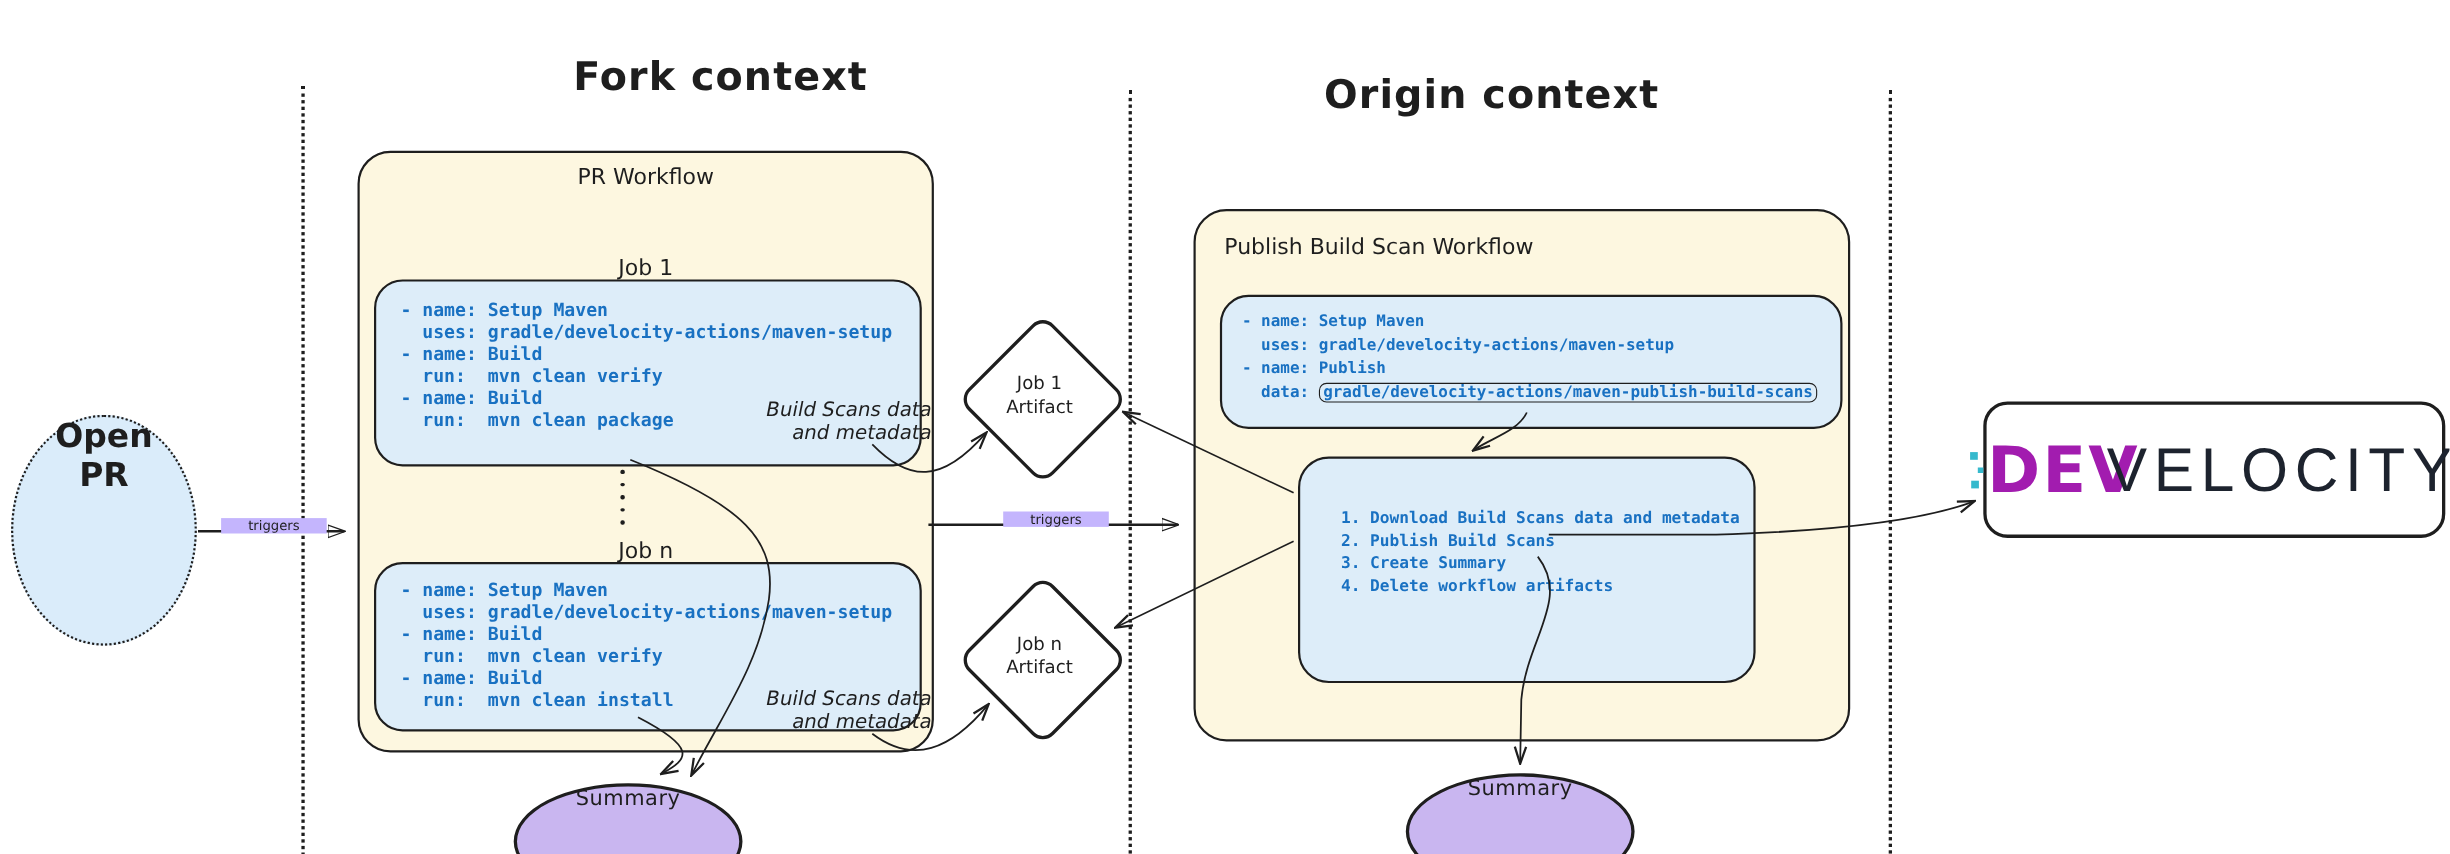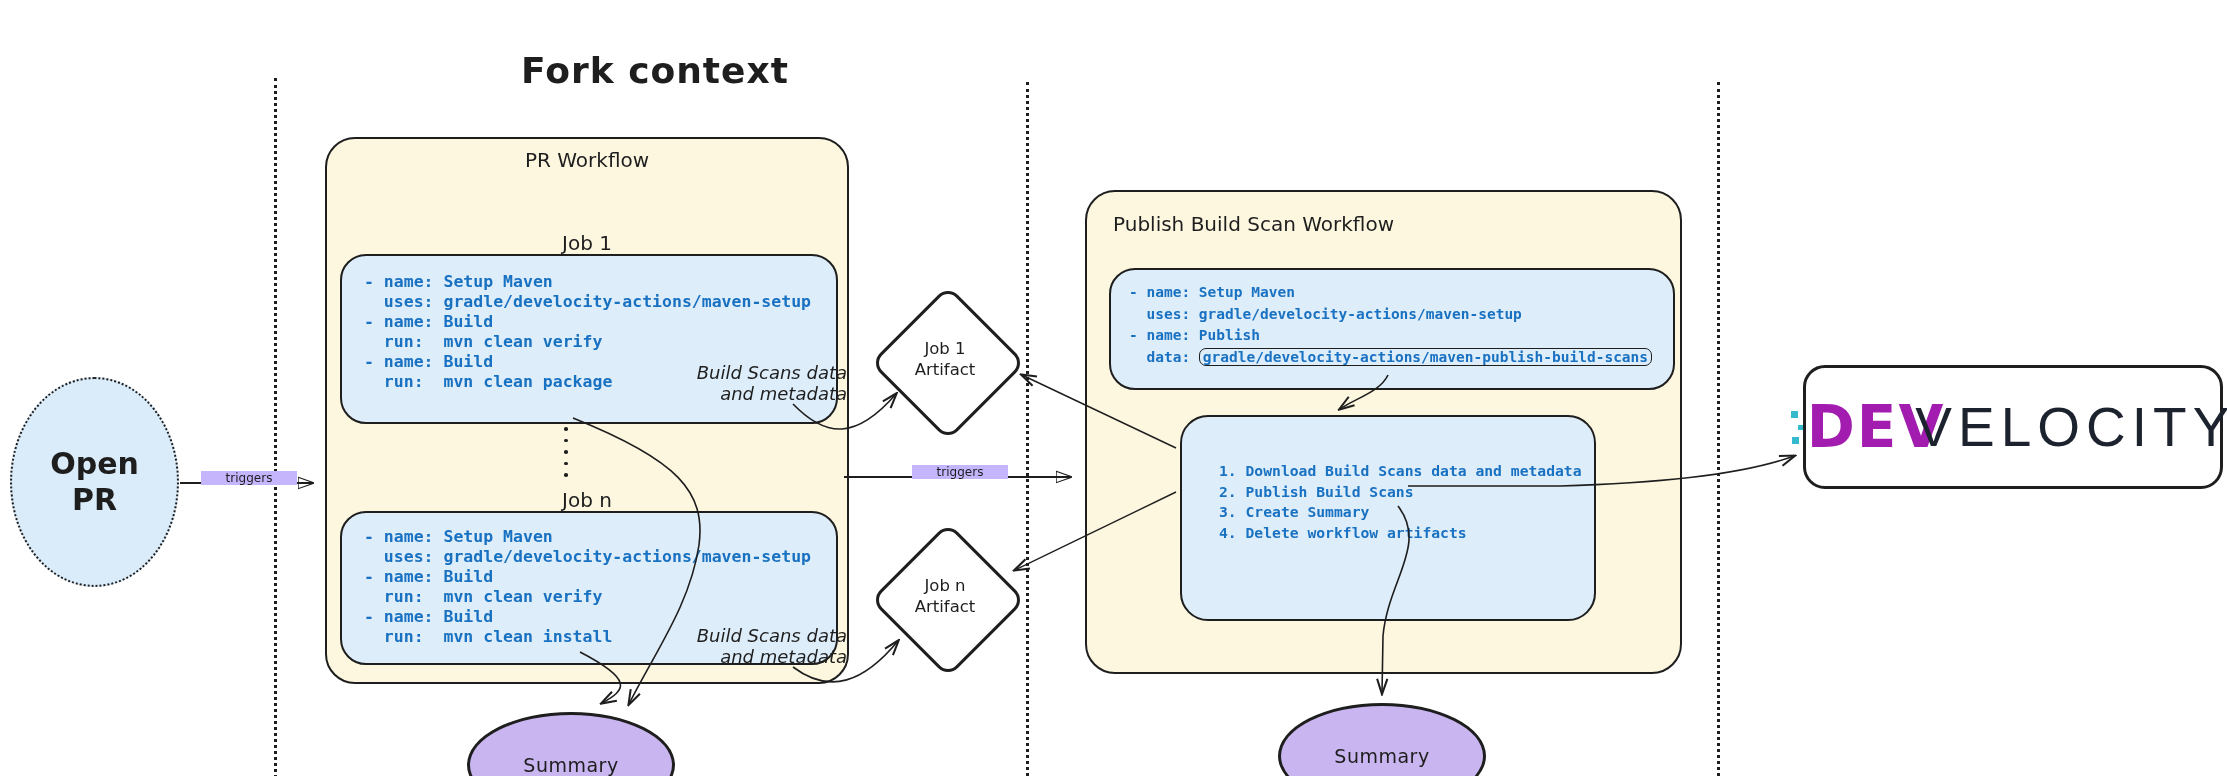--- a/index.html
+++ b/index.html
@@ -25,21 +25,21 @@
   .pr-code .code-line{font-size:16.5px;line-height:20px;}
   .pub-code .code-line{font-size:14.5px;line-height:21.5px;}
   .uses-highlight{border:1.5px solid #1e1e1e;border-radius:7px;padding:0 3px;}
 
   .note{position:absolute;width:160px;text-align:right;font-size:18px;line-height:21px;white-space:pre-line;font-style:italic;}
 
   .dots{position:absolute;display:flex;flex-direction:column;gap:8px;align-items:center;}
   .dot{width:3.5px;height:3.5px;border-radius:50%;background:#1e1e1e;}
 
   
-  .ellipse{position:absolute;border-radius:50%;display:flex;align-items:center;justify-content:center;}
+  .ellipse{position:absolute;border-radius:50%;display:flex;align-items:flex-start;justify-content:center;}
   .openpr{background:#daecfa;border:2.5px dotted #1e1e1e;font-size:30px;font-weight:600;line-height:36px;text-align:center;white-space:pre-line;}
   .summary{background:#c9b6f0;border:3.5px solid #1e1e1e;font-size:19px;letter-spacing:0.5px;}
 
   .diamond{position:absolute;width:104px;height:104px;background:#ffffff;border:3px solid #1e1e1e;border-radius:14px;transform:rotate(45deg);}
   .diamond-label{position:absolute;width:130px;text-align:center;font-size:16.5px;line-height:21px;white-space:pre-line;}
 
   .trigger-label{position:absolute;width:96px;text-align:center;font-size:12px;background:#c4b5fd;z-index:12;}
 
   .steps-box{position:absolute;background:#ddedf9;border:2.5px solid #1e1e1e;border-radius:28px;}
   .steps-lines{position:absolute;left:37px;top:44px;}
@@ -62,20 +62,21 @@
 </head>
 <body>
 
 <div id="canvas">
 
   <div class="vsep" style="left:274px;top:38px;height:700px;"></div>
   <div class="vsep" style="left:1026px;top:42px;height:706px;"></div>
   <div class="vsep" style="left:1717px;top:42px;height:706px;"></div>
 
   <div class="ctx-title" style="left:445px;top:10px;">Fork context</div>
+  <div class="ctx-title" style="left:1146px;top:26px;">Origin context</div>
 
   <div class="ellipse openpr" style="left:10px;top:337px;width:165px;height:206px;">
     <span class="preline">Open
 PR</span>
   </div>
 
   <div class="wf-box" style="left:325px;top:97px;width:520px;height:543px;">
     <div class="wf-label">PR Workflow</div>
 
     <div class="job-label" style="top:92px;">Job 1</div>

